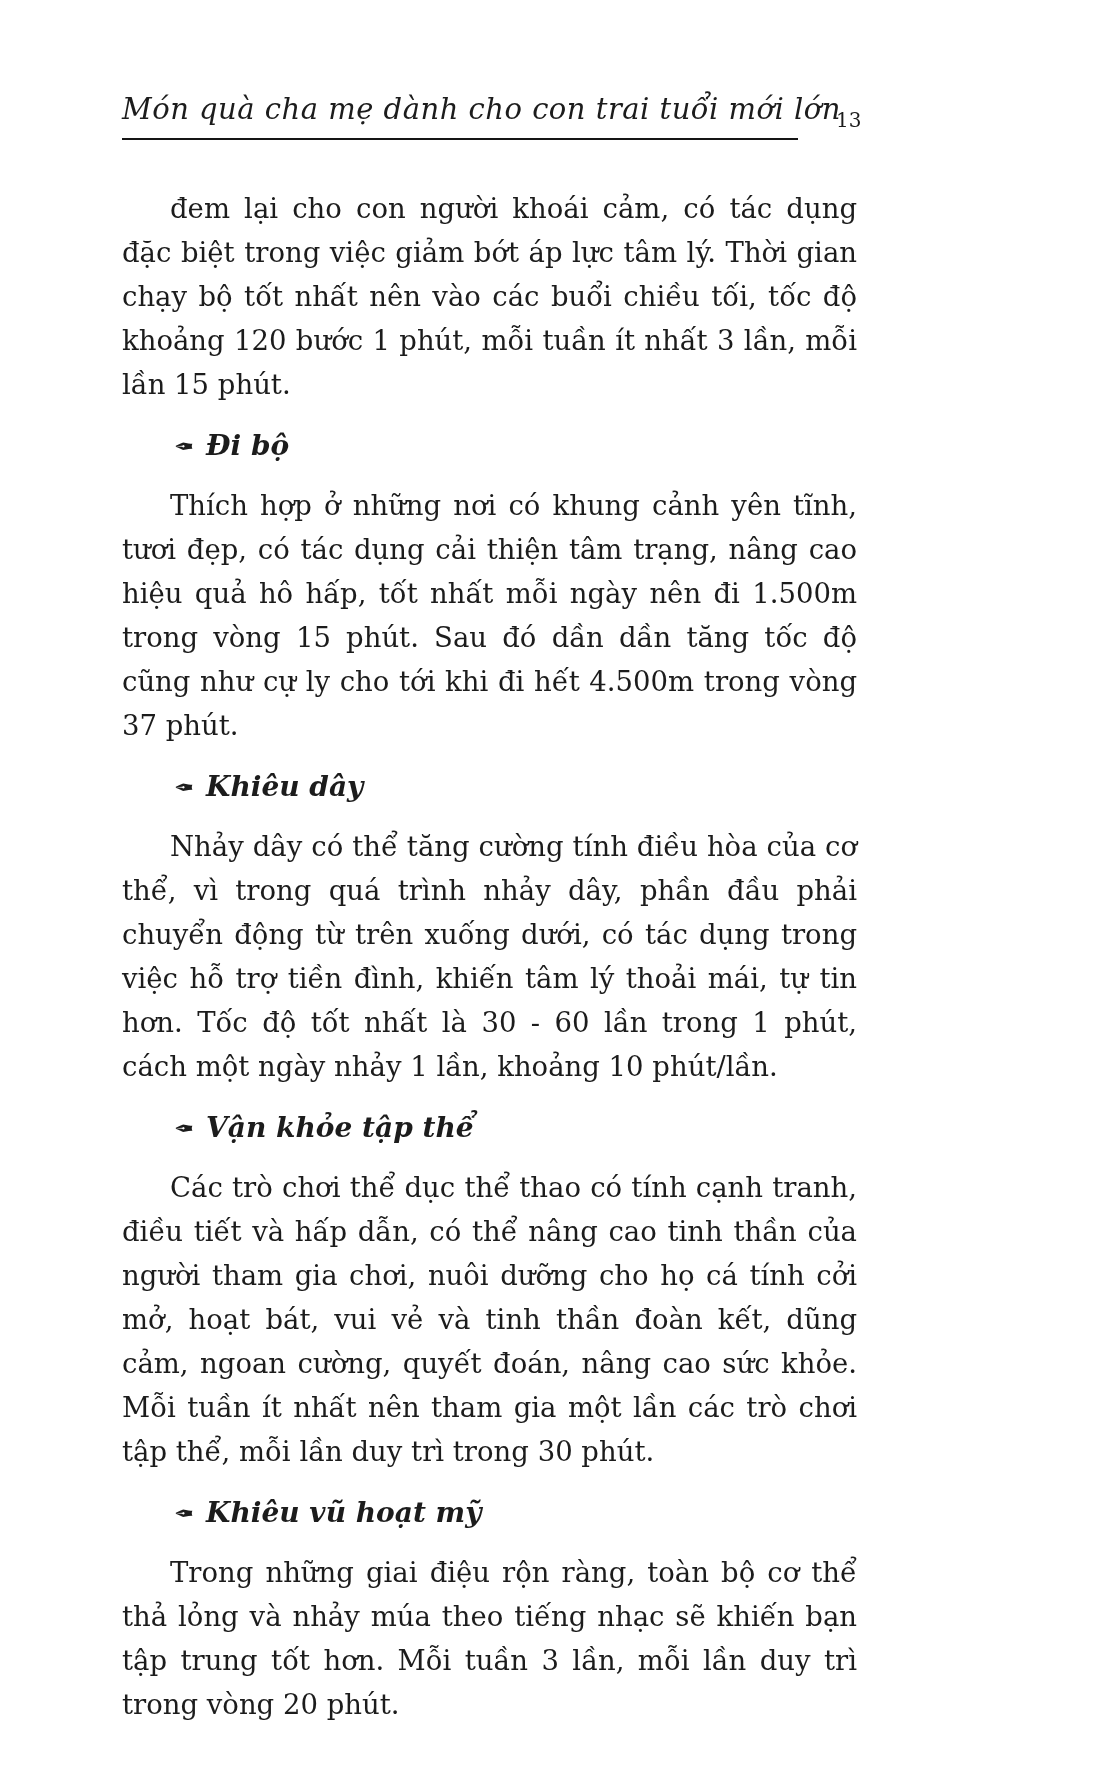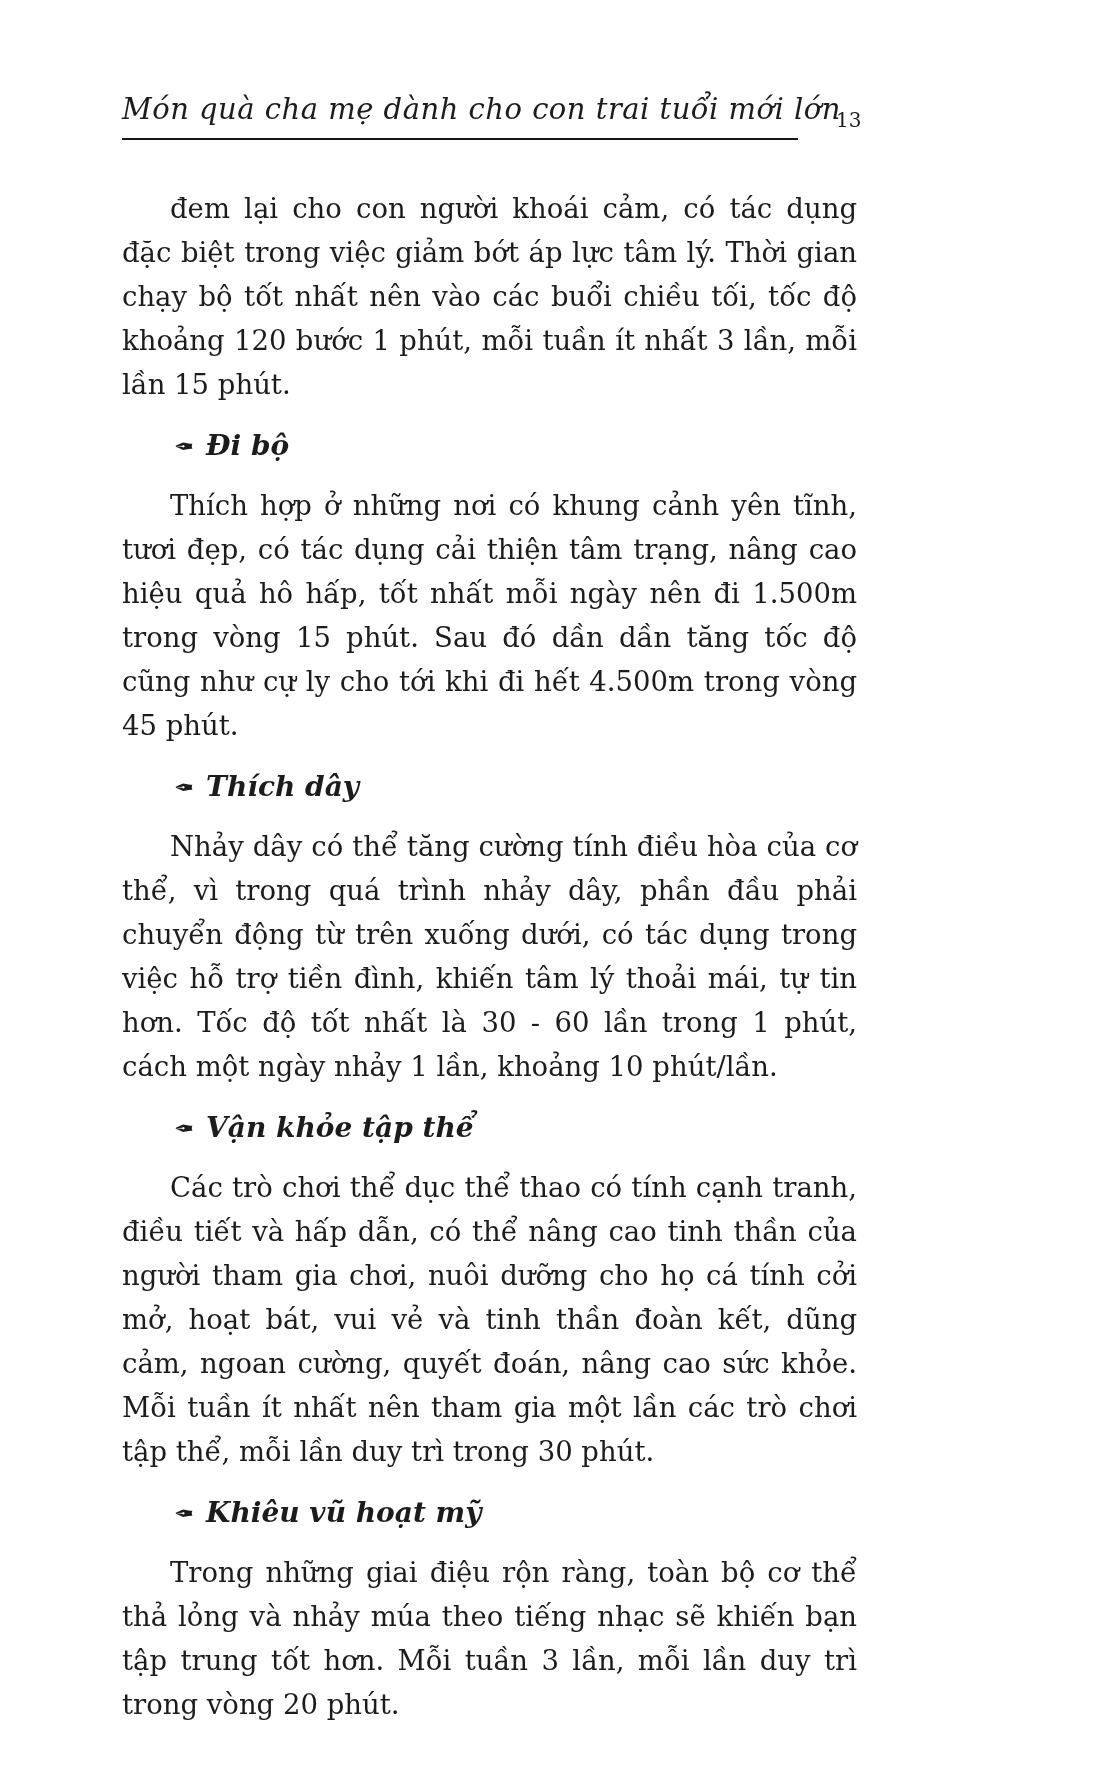--- a/index.html
+++ b/index.html
@@ -82,23 +82,23 @@
     <div class="header-sep"></div>
     <div class="header-pagenum">13</div>
   </div>
 
   <div class="body-text">
 
     <p class="para">đem lại cho con người khoái cảm, có tác dụng đặc biệt trong việc giảm bớt áp lực tâm lý. Thời gian chạy bộ tốt nhất nên vào các buổi chiều tối, tốc độ khoảng 120 bước 1 phút, mỗi tuần ít nhất 3 lần, mỗi lần 15 phút.</p>
 
     <h3 class="heading"><span class="pen-icon">✒</span><span>Đi bộ</span></h3>
 
-    <p class="para">Thích hợp ở những nơi có khung cảnh yên tĩnh, tươi đẹp, có tác dụng cải thiện tâm trạng, nâng cao hiệu quả hô hấp, tốt nhất mỗi ngày nên đi 1.500m trong vòng 15 phút. Sau đó dần dần tăng tốc độ cũng như cự ly cho tới khi đi hết 4.500m trong vòng 45 phút.</p>
+    <p class="para">Thích hợp ở những nơi có khung cảnh yên tĩnh, tươi đẹp, có tác dụng cải thiện tâm trạng, nâng cao hiệu quả hô hấp, tốt nhất mỗi ngày nên đi 1.500m trong vòng 15 phút. Sau đó dần dần tăng tốc độ cũng như cự ly cho tới khi đi hết 4.500m trong vòng 37 phút.</p>
 
-    <h3 class="heading"><span class="pen-icon">✒</span><span>Thích dây</span></h3>
+    <h3 class="heading"><span class="pen-icon">✒</span><span>Khiêu dây</span></h3>
 
     <p class="para">Nhảy dây có thể tăng cường tính điều hòa của cơ thể, vì trong quá trình nhảy dây, phần đầu phải chuyển động từ trên xuống dưới, có tác dụng trong việc hỗ trợ tiền đình, khiến tâm lý thoải mái, tự tin hơn. Tốc độ tốt nhất là 30 - 60 lần trong 1 phút, cách một ngày nhảy 1 lần, khoảng 10 phút/lần.</p>
 
     <h3 class="heading"><span class="pen-icon">✒</span><span>Vận khỏe tập thể</span></h3>
 
     <p class="para">Các trò chơi thể dục thể thao có tính cạnh tranh, điều tiết và hấp dẫn, có thể nâng cao tinh thần của người tham gia chơi, nuôi dưỡng cho họ cá tính cởi mở, hoạt bát, vui vẻ và tinh thần đoàn kết, dũng cảm, ngoan cường, quyết đoán, nâng cao sức khỏe. Mỗi tuần ít nhất nên tham gia một lần các trò chơi tập thể, mỗi lần duy trì trong 30 phút.</p>
 
     <h3 class="heading"><span class="pen-icon">✒</span><span>Khiêu vũ hoạt mỹ</span></h3>
 
     <p class="para">Trong những giai điệu rộn ràng, toàn bộ cơ thể thả lỏng và nhảy múa theo tiếng nhạc sẽ khiến bạn tập trung tốt hơn. Mỗi tuần 3 lần, mỗi lần duy trì trong vòng 20 phút.</p>

